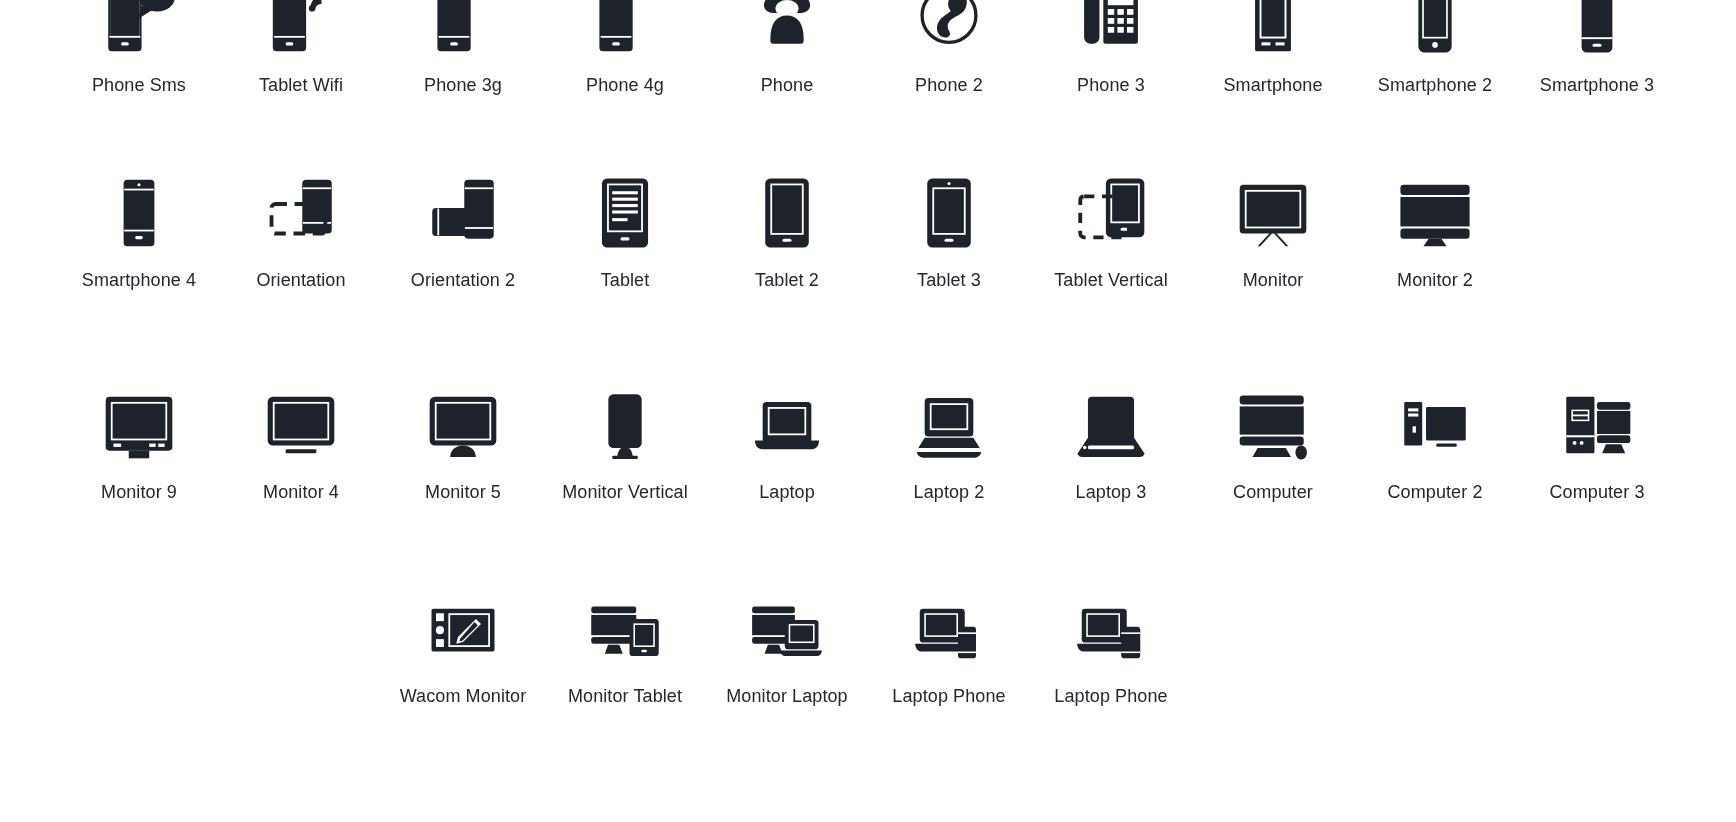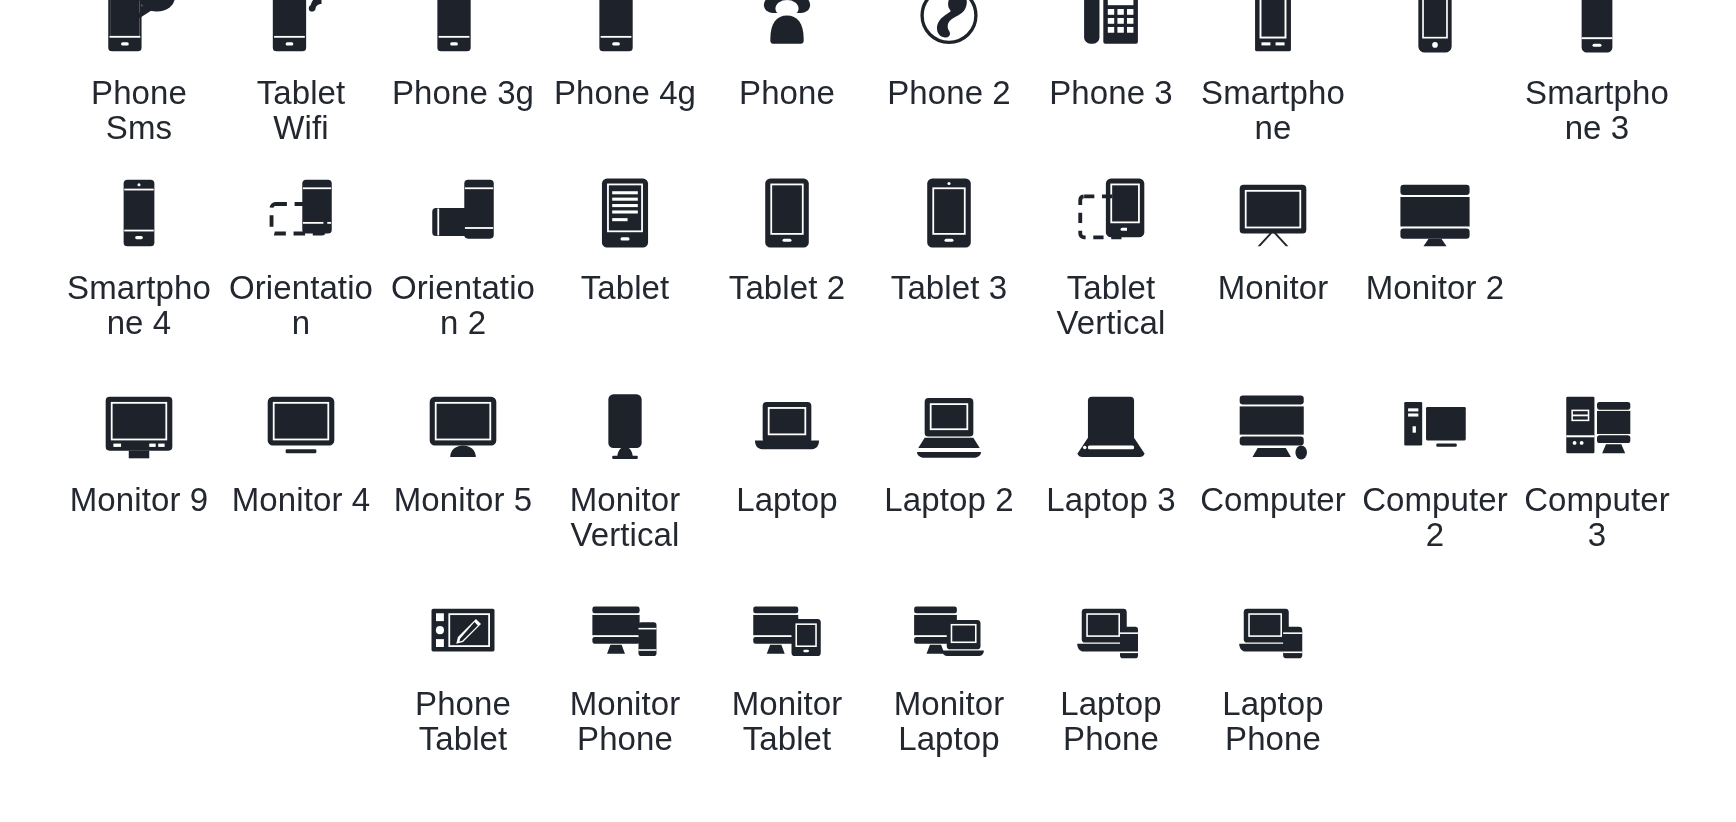--- a/index.html
+++ b/index.html
@@ -41,21 +41,21 @@
     width: 96px;
     height: 96px;
     display: flex;
     align-items: center;
     justify-content: center;
     margin-bottom: 10px;
   }
   .glyph svg { display: block; }
 
   .label {
-    font-size: 33px;
+    font-size: 18px;
     line-height: 1.05;
     color: #23272f;
     text-align: center;
     letter-spacing: 0.1px;
     font-weight: 400;
     max-width: 150px;
     word-wrap: break-word;
   }
 </style>
 </head>
@@ -183,20 +183,21 @@
 
     <div class="cell">
       <div class="glyph">
         <svg width="82" height="82" viewBox="0 0 64 64" fill="#1e222a">
           <rect x="19" y="5" width="26" height="54" rx="5"></rect>
           <rect x="22" y="10" width="20" height="38" fill="#fff"></rect>
           <rect x="23.3" y="11.3" width="17.4" height="35.4" fill="#1e222a"></rect>
           <circle cx="32" cy="53" r="2.2" fill="#fff"></circle>
         </svg>
       </div>
+      <div class="label">Smartphone 2</div>
     </div>
 
     <div class="cell">
       <div class="glyph">
         <svg width="82" height="82" viewBox="0 0 64 64" fill="#1e222a">
           <rect x="20" y="5" width="24" height="54" rx="4"></rect>
           <rect x="20" y="13" width="24" height="1.5" fill="#fff"></rect>
           <rect x="20" y="47" width="24" height="1.5" fill="#fff"></rect>
           <rect x="28.5" y="52" width="7" height="2.4" rx="1.2" fill="#fff"></rect>
         </svg>
@@ -485,37 +486,23 @@
           <rect x="4" y="14" width="56" height="38" rx="1.5"></rect>
           <rect x="8" y="18" width="7" height="7" fill="#fff"></rect>
           <circle cx="11.5" cy="33" r="3.6" fill="#fff"></circle>
           <rect x="8" y="41" width="7" height="7" fill="#fff"></rect>
           <rect x="19" y="18" width="37" height="30" fill="#fff"></rect>
           <rect x="20.6" y="19.6" width="33.8" height="26.8" fill="#1e222a"></rect>
           <path d="M43.5 23 L48 27.5 L32 43.5 L26 45 L27.5 39 Z" fill="#fff"></path>
           <path d="M42.2 25.8 L45.2 28.8 L31.4 42.4 L28.8 43.2 L29.6 40.4 Z" fill="#1e222a"></path>
         </svg>
       </div>
-      <div class="label">Phone Tablet</div>
-    </div>
-
-    <div class="cell">
-      <div class="glyph">
-        <svg width="72" height="72" viewBox="0 0 64 64" fill="#1e222a">
-          <rect x="3" y="12" width="42" height="6" rx="2"></rect>
-          <rect x="3" y="19.5" width="42" height="18"></rect>
-          <rect x="3" y="39" width="42" height="6" rx="2"></rect>
-          <path d="M16 54 L19 46 L29 46 L32 54 Z"></path>
-          <rect x="44" y="26" width="16" height="30" rx="2.5"></rect>
-          <rect x="44" y="31" width="16" height="1.4" fill="#fff"></rect>
-          <rect x="44" y="50" width="16" height="1.4" fill="#fff"></rect>
-        </svg>
-      </div>
-      <div class="label">Monitor Phone</div>
-    </div>
+      <div class="label">Wacom Monitor</div>
+    </div>
+
 
     <div class="cell">
       <div class="glyph">
         <svg width="72" height="72" viewBox="0 0 64 64" fill="#1e222a">
           <rect x="2" y="12" width="40" height="6" rx="2"></rect>
           <rect x="2" y="19.5" width="40" height="18"></rect>
           <rect x="2" y="39" width="40" height="6" rx="2"></rect>
           <path d="M14 54 L17 46 L27 46 L30 54 Z"></path>
           <rect x="36" y="23" width="26" height="33" rx="3"></rect>
           <rect x="39.5" y="27" width="19" height="21" fill="#fff"></rect>

